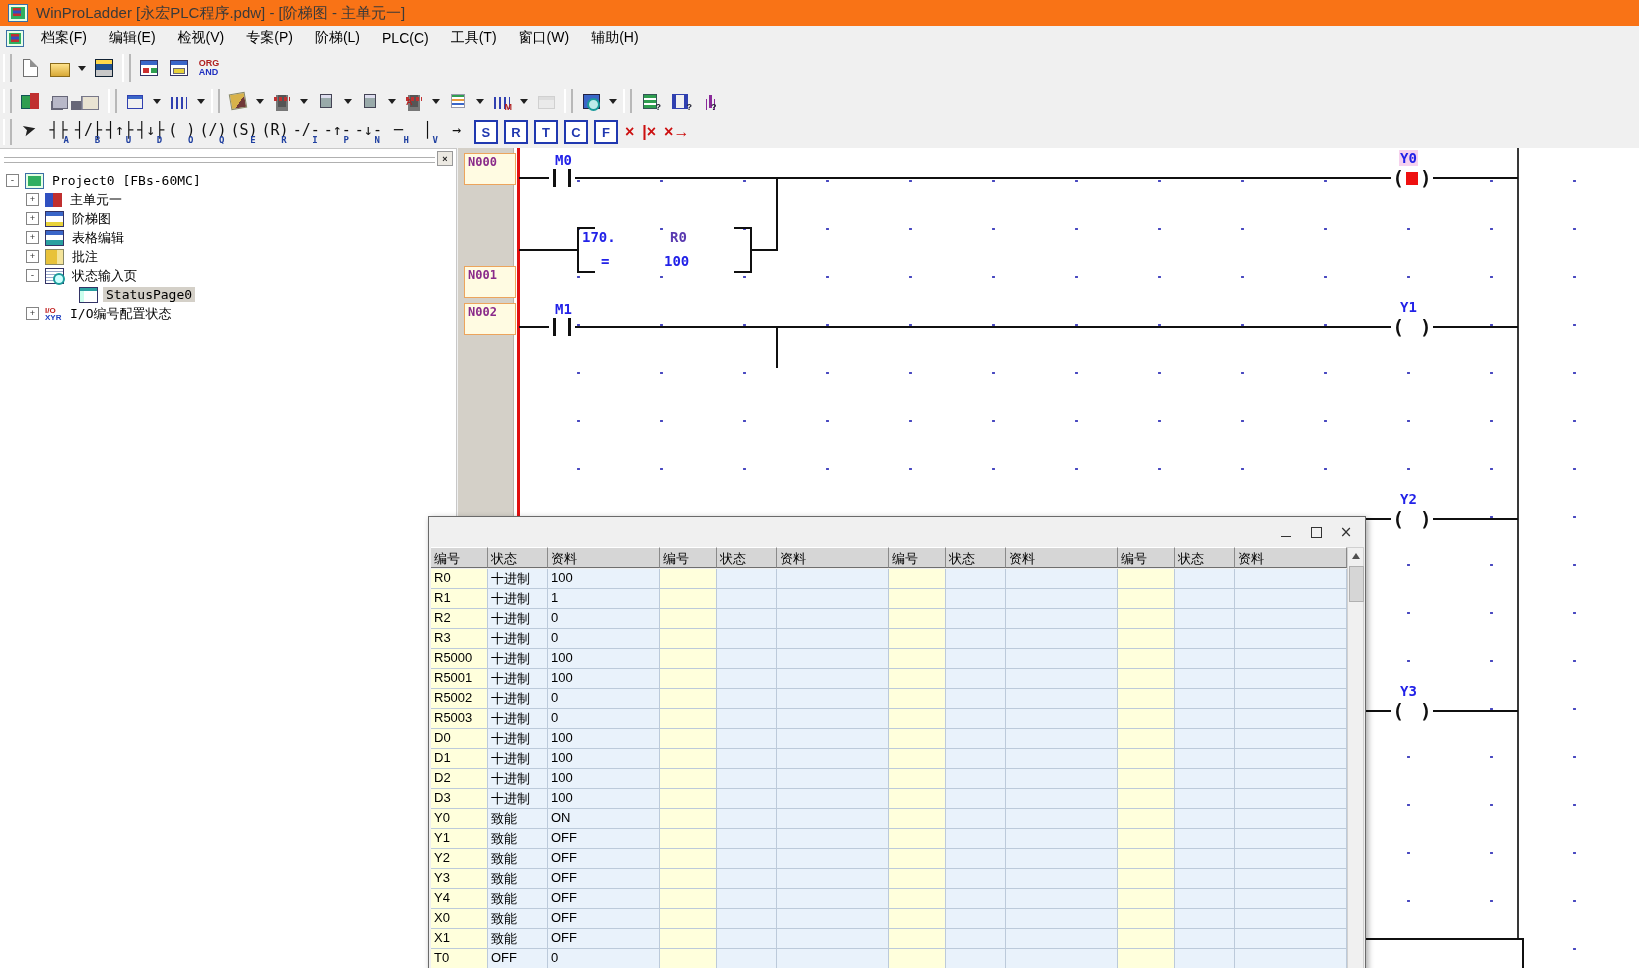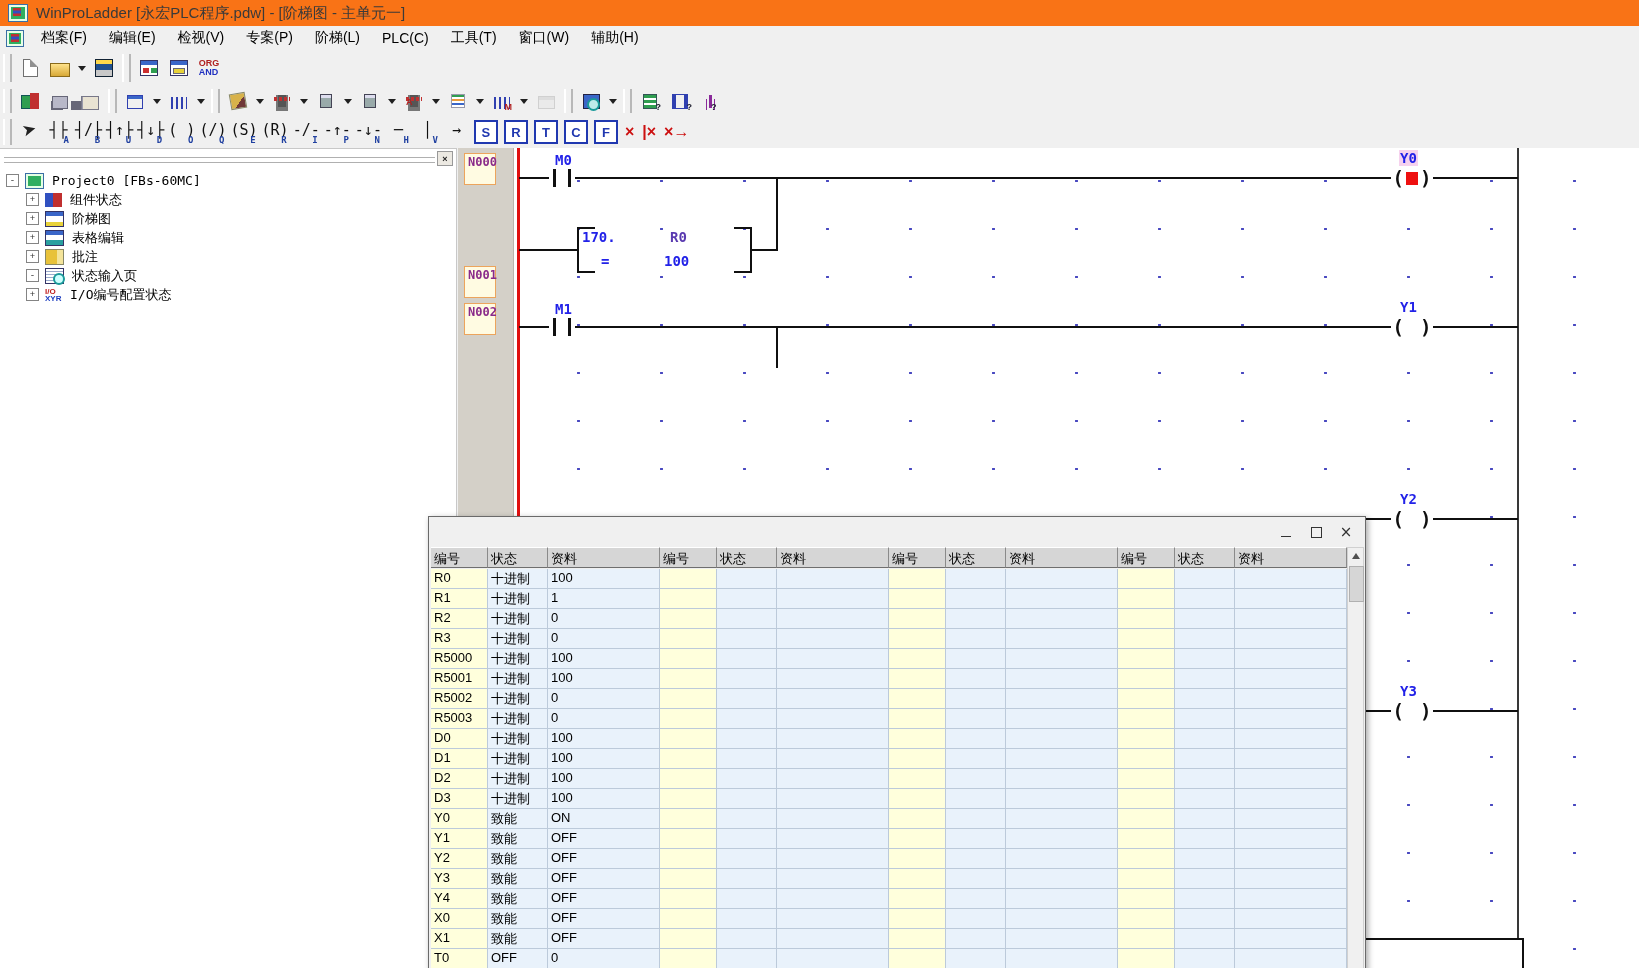--- a/index.html
+++ b/index.html
@@ -98,21 +98,21 @@
   .ti.component-status-icon::after{content:"";position:absolute;right:-2px;bottom:-2px;width:8px;height:8px;border:2px solid #1a9a9a;border-radius:50%;background:#cff}
   .ti.status-page-icon{border:1px solid #336;background:#fff;box-shadow:inset 0 3px 0 #2aa0a0,inset 4px 0 0 #cfe}
   .ti.io-config-icon{font:bold 8px "Liberation Sans",sans-serif;color:#c02020;line-height:7px}
   .ti.io-config-icon::after{content:"XYR";color:#2040c0;display:block}
 
   
   #ladder{left:458px;top:0;width:1181px;height:820px;background:#fff;
     background-image:radial-gradient(circle,#4848c0 1.1px,transparent 1.4px);
     background-size:83px 48px;background-position:79px 9px}
   #gutter{left:0;top:0;width:55px;height:820px;background:#d4d0c8;border-right:1px solid #b8b4ac}
-  .nbox{left:6px;width:32px;height:32px;background:#fffbe2;border:1px solid #eca45c;
+  .nbox{left:6px;width:52px;height:32px;background:#fffbe2;border:1px solid #eca45c;
         font:bold 12px "DejaVu Sans Mono",monospace;color:#8a2a8a;padding:1px 0 0 3px;box-sizing:border-box}
   .rail{left:59px;top:0;width:3px;height:820px;background:#e01010}
   .rrail{left:1059px;top:0;width:2px;height:820px;background:#383838}
   .hline{height:2px;background:#101010}
   .vline{width:2px;background:#101010}
   .dev{color:#2222e8;font:bold 14px "DejaVu Sans Mono",monospace;background:#fff;padding:0 1px}
   .dev.hl{background:#f6d2ee}
   .contact{width:26px;height:20px;background:#fff}
   .contact::before,.contact::after{content:"";position:absolute;top:1px;width:3px;height:18px;background:#101010}
   .contact::before{left:4px}.contact::after{right:4px}
@@ -368,25 +368,26 @@
 <div id="main" class="abs">
 
   <div id="tree-panel" class="abs">
     <div id="tree-head" class="abs">
       <div class="groove g1"></div>
       <div class="groove g2"></div>
       <div id="panel-close">×</div>
     </div>
     <div id="tree-list" class="abs">
         <div class="trow" style="padding-left: 2px;"><span class="texp">-</span><span class="ti project-icon"></span><span class="tlabel">Project0 [FBs-60MC]</span></div>
-        <div class="trow" style="padding-left: 22px;"><span class="texp">+</span><span class="ti system-config-icon"></span><span class="tlabel">组件状态</span></div>
+        <div class="trow" style="padding-left: 22px;"><span class="texp">+</span><span class="ti system-config-icon"></span><span class="tlabel">主单元一</span></div>
         <div class="trow" style="padding-left: 22px;"><span class="texp">+</span><span class="ti ladder-icon"></span><span class="tlabel">阶梯图</span></div>
         <div class="trow" style="padding-left: 22px;"><span class="texp">+</span><span class="ti table-edit-icon"></span><span class="tlabel">表格编辑</span></div>
         <div class="trow" style="padding-left: 22px;"><span class="texp">+</span><span class="ti comment-icon"></span><span class="tlabel">批注</span></div>
         <div class="trow" style="padding-left: 22px;"><span class="texp">-</span><span class="ti component-status-icon"></span><span class="tlabel">状态输入页</span></div>
+        <div class="trow" style="padding-left: 58px;"><span style="width: 17px; flex: 0 0 auto;"></span><span class="ti status-page-icon"></span><span class="tlabel selected">StatusPage0</span></div>
         <div class="trow" style="padding-left: 22px;"><span class="texp">+</span><span class="ti io-config-icon">I/O</span><span class="tlabel">I/O编号配置状态</span></div>
       </div>
   </div>
 
   <div id="ladder" class="abs">
     <div id="gutter" class="abs"></div>
     <div class="nbox abs" style="top:5px">N000</div>
     <div class="nbox abs" style="top:118px">N001</div>
     <div class="nbox abs" style="top:155px">N002</div>
     <div class="nbox abs" style="top:800px">N012</div>

